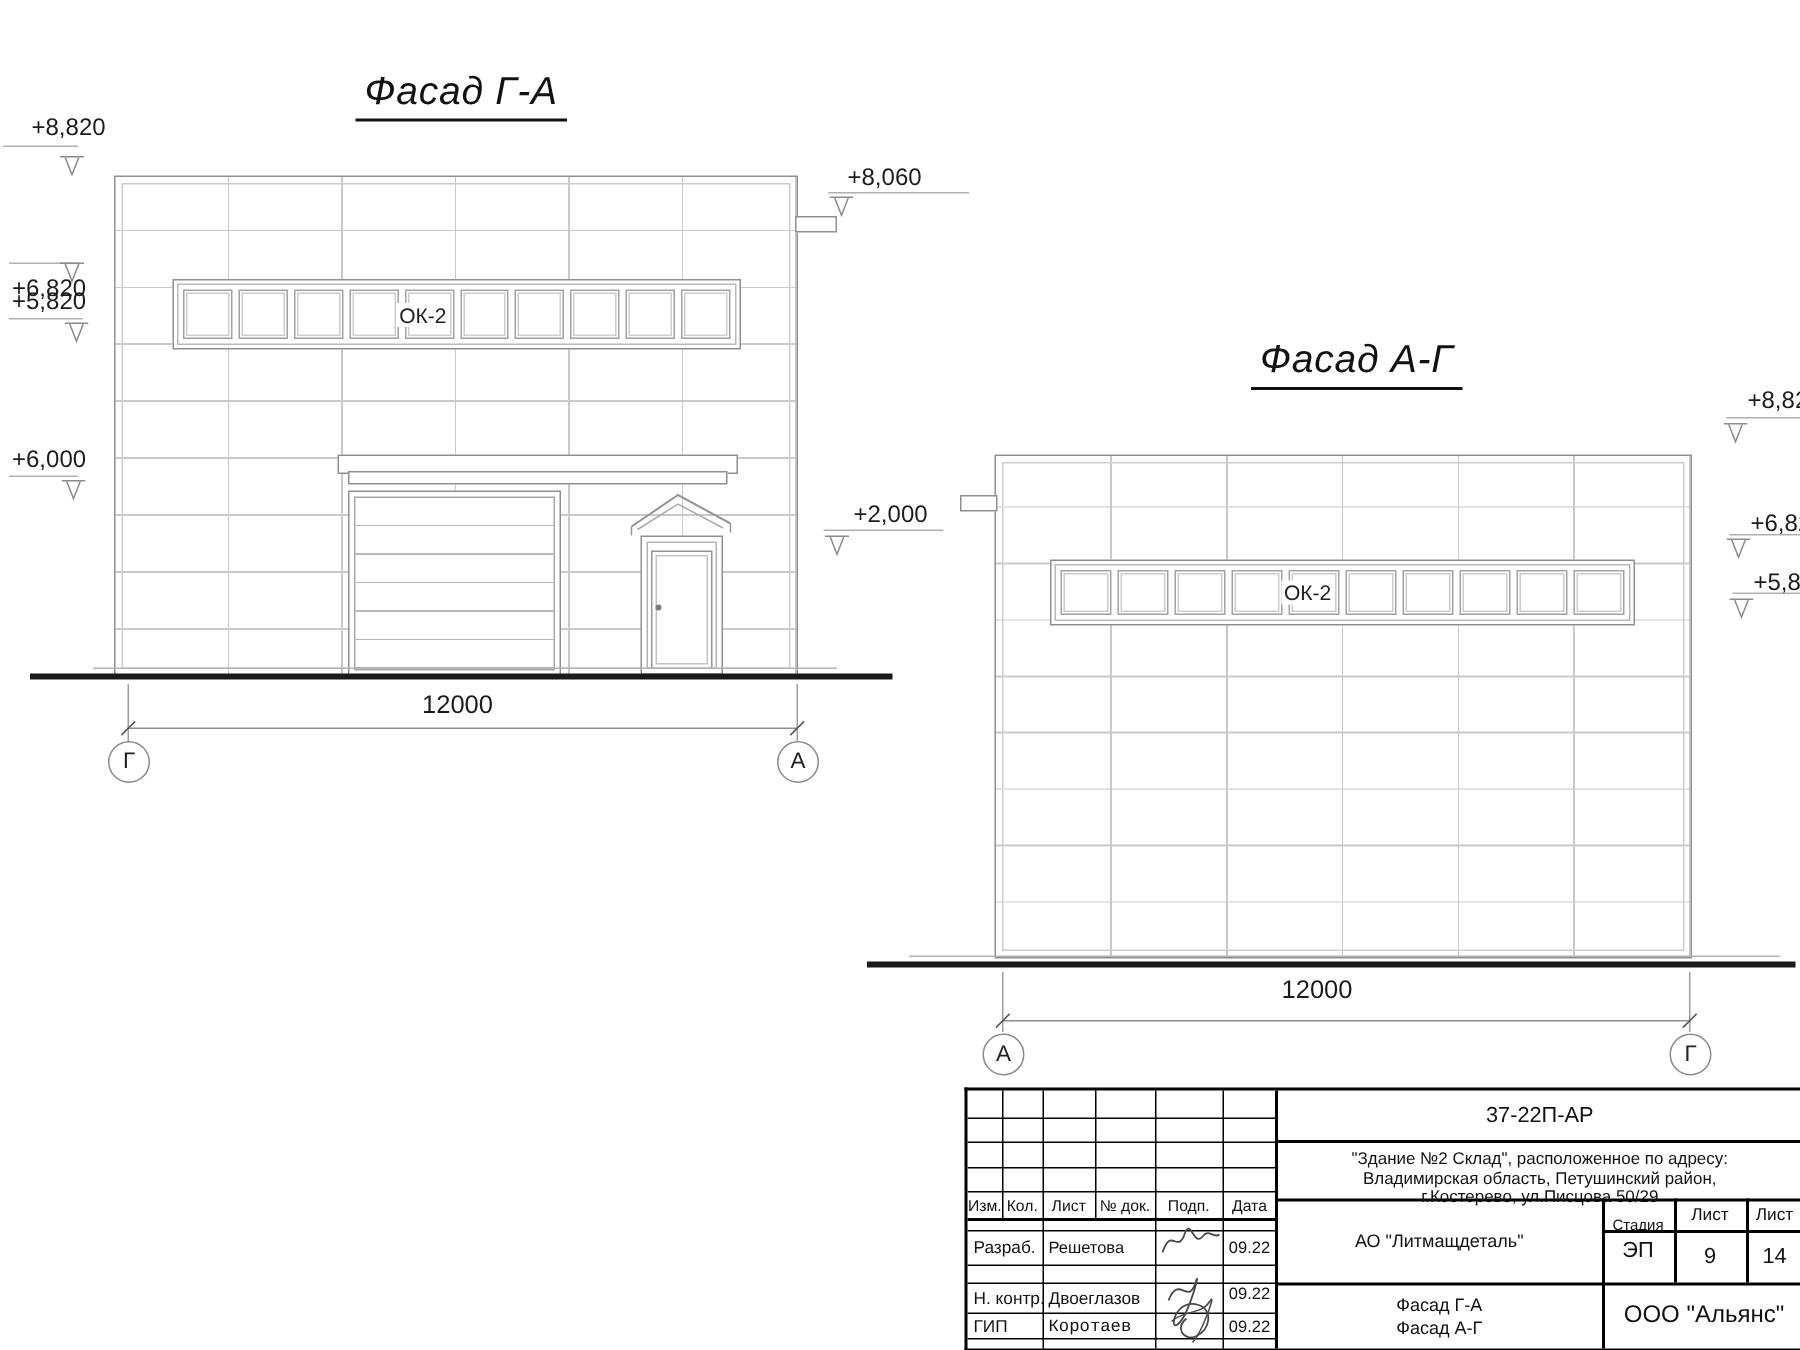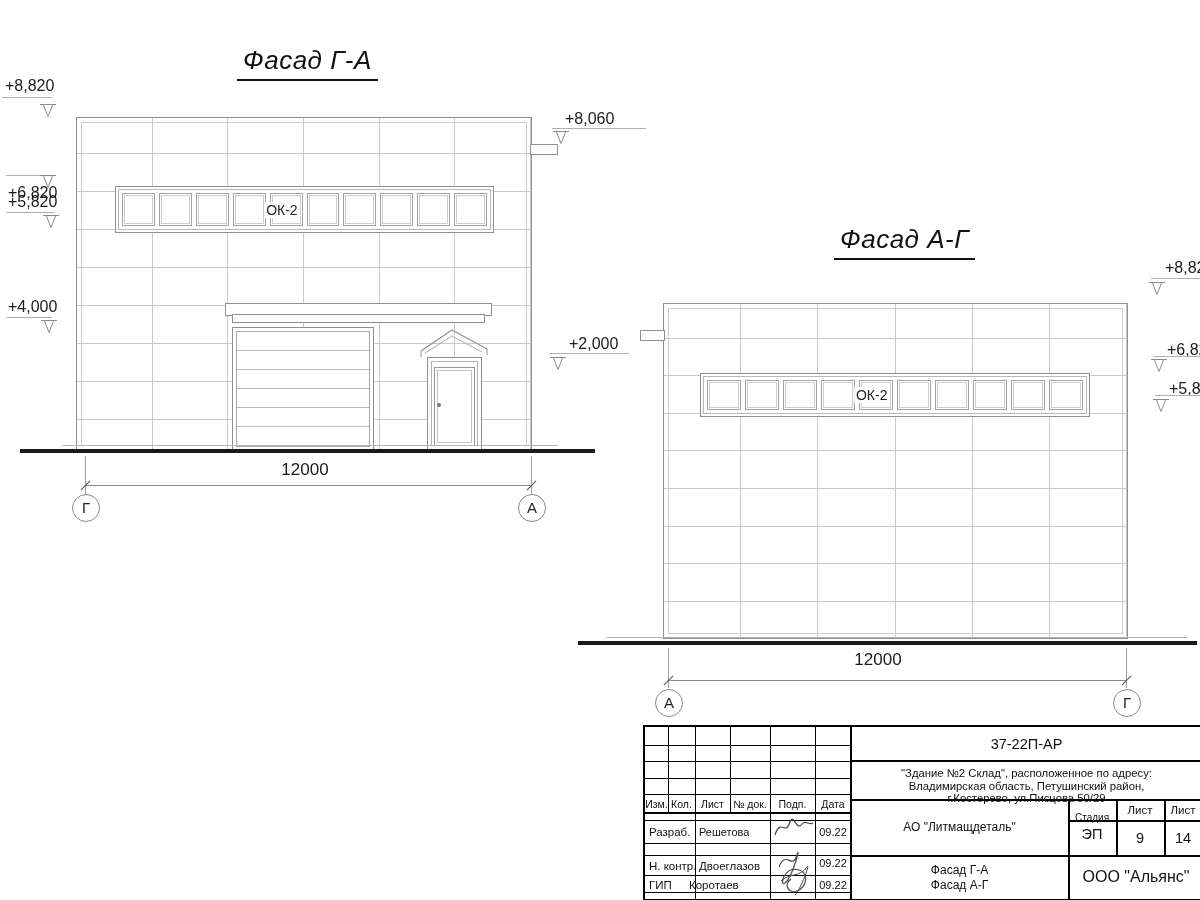--- a/index.html
+++ b/index.html
@@ -110,42 +110,42 @@
 
     <div class="extline" style="left:85px;top:456px;height:38px;"></div>
     <div class="extline" style="left:531px;top:456px;height:38px;"></div>
     <div class="dimline" style="left:85px;top:485px;width:447px;"></div>
     <div class="tick" style="left:79px;top:485px;"></div>
     <div class="tick" style="left:525px;top:485px;"></div>
     <div class="dim-text" style="left:255px;top:460px;width:100px;">12000</div>
     <div class="bubble" style="left:72px;top:494px;">Г</div>
     <div class="bubble" style="left:518px;top:494px;">А</div>
 
-    <span class="elev-text" style="left:5px;top:77px;">+8,820</span>
+    <span class="elev-text" style="left:21px;top:77px;">+8,820</span>
     <div class="elev-leader" style="left:2px;top:97px;width:50px;"></div>
     <svg class="elev-arrow" style="left:40px;top:103px;" width="16" height="15">
         <line x1="0" y1="1.5" x2="16" y2="1.5" stroke="#8a8a8a"></line>
         <polyline points="3.5,2 8,13.5 12.5,2" fill="none" stroke="#8a8a8a"></polyline>
       </svg>
 
     <span class="elev-text" style="left:8px;top:156px;margin-top:28px;">+6,820</span>
     <div class="elev-leader" style="left:6px;top:175px;width:46px;"></div>
     <svg class="elev-arrow" style="left:40px;top:174px;" width="16" height="15">
         <line x1="0" y1="1.5" x2="16" y2="1.5" stroke="#8a8a8a"></line>
         <polyline points="3.5,2 8,13.5 12.5,2" fill="none" stroke="#8a8a8a"></polyline>
       </svg>
 
     <span class="elev-text" style="left:8px;top:193px;">+5,820</span>
     <div class="elev-leader" style="left:6px;top:212px;width:49px;"></div>
     <svg class="elev-arrow" style="left:43px;top:214px;" width="16" height="15">
         <line x1="0" y1="1.5" x2="16" y2="1.5" stroke="#8a8a8a"></line>
         <polyline points="3.5,2 8,13.5 12.5,2" fill="none" stroke="#8a8a8a"></polyline>
       </svg>
 
-    <span class="elev-text" style="left:8px;top:298px;">+4,000</span>
+    <span class="elev-text" style="left:8px;top:298px;">+6,000</span>
     <div class="elev-leader" style="left:6px;top:317px;width:46px;"></div>
     <svg class="elev-arrow" style="left:41px;top:319px;" width="16" height="15">
         <line x1="0" y1="1.5" x2="16" y2="1.5" stroke="#8a8a8a"></line>
         <polyline points="3.5,2 8,13.5 12.5,2" fill="none" stroke="#8a8a8a"></polyline>
       </svg>
 
     <span class="elev-text" style="left:565px;top:110px;">+8,060</span>
     <div class="elev-leader" style="left:552px;top:128px;width:94px;"></div>
     <svg class="elev-arrow" style="left:553px;top:130px;" width="16" height="15">
         <line x1="0" y1="1.5" x2="16" y2="1.5" stroke="#8a8a8a"></line>
@@ -263,21 +263,21 @@
 
     <div class="cell-l" style="left:4px;top:96px;height:18px;font-size:11.5px;">Разраб.</div>
     <div class="cell-l" style="left:54px;top:96px;height:18px;font-size:11px;">Решетова</div>
     <div class="cell" style="left:170px;top:96px;width:36px;height:18px;font-size:11px;">09.22</div>
 
     <div class="cell-l" style="left:4px;top:130px;height:17px;font-size:11.5px;">Н. контр.</div>
     <div class="cell-l" style="left:54px;top:130px;height:17px;font-size:11.5px;">Двоеглазов</div>
     <div class="cell" style="left:170px;top:127px;width:36px;height:17px;font-size:11px;">09.22</div>
 
     <div class="cell-l" style="left:4px;top:149px;height:17px;font-size:11.5px;">ГИП</div>
-    <div class="cell-l" style="left:44px;top:149px;height:17px;font-size:11.5px;">Коротаев</div>
+    <div class="cell-l" style="left:54px;top:149px;height:17px;font-size:11.5px;font-family:Liberation Mono, monospace;">Коротаев</div>
     <div class="cell" style="left:170px;top:149px;width:36px;height:17px;font-size:11px;">09.22</div>
 
     <svg class="abs" style="left:126px;top:88px;" width="44" height="82" viewBox="0 0 44 82">
       <path d="M4,20 C10,2 14,22 19,7 C23,-3 25,17 31,9 C35,4 38,11 42,8" fill="none" stroke="#4a4a4a" stroke-width="1.2"></path>
       <path d="M8,52 C15,34 21,56 26,40 C30,28 22,62 14,68 C8,72 13,50 28,55 C38,58 36,72 26,76 C18,79 12,70 20,64" fill="none" stroke="#4a4a4a" stroke-width="1.2"></path>
       <path d="M10,66 C18,58 30,62 36,52 C40,46 30,74 24,80" fill="none" stroke="#4a4a4a" stroke-width="1"></path>
     </svg>
 
     <div class="cell" style="left:206px;top:74px;width:217px;height:52px;font-size:12px;">АО "Литмащдеталь"</div>
     <div class="abs" style="left:206px;top:136px;width:217px;text-align:center;font-size:12px;line-height:15px;">

